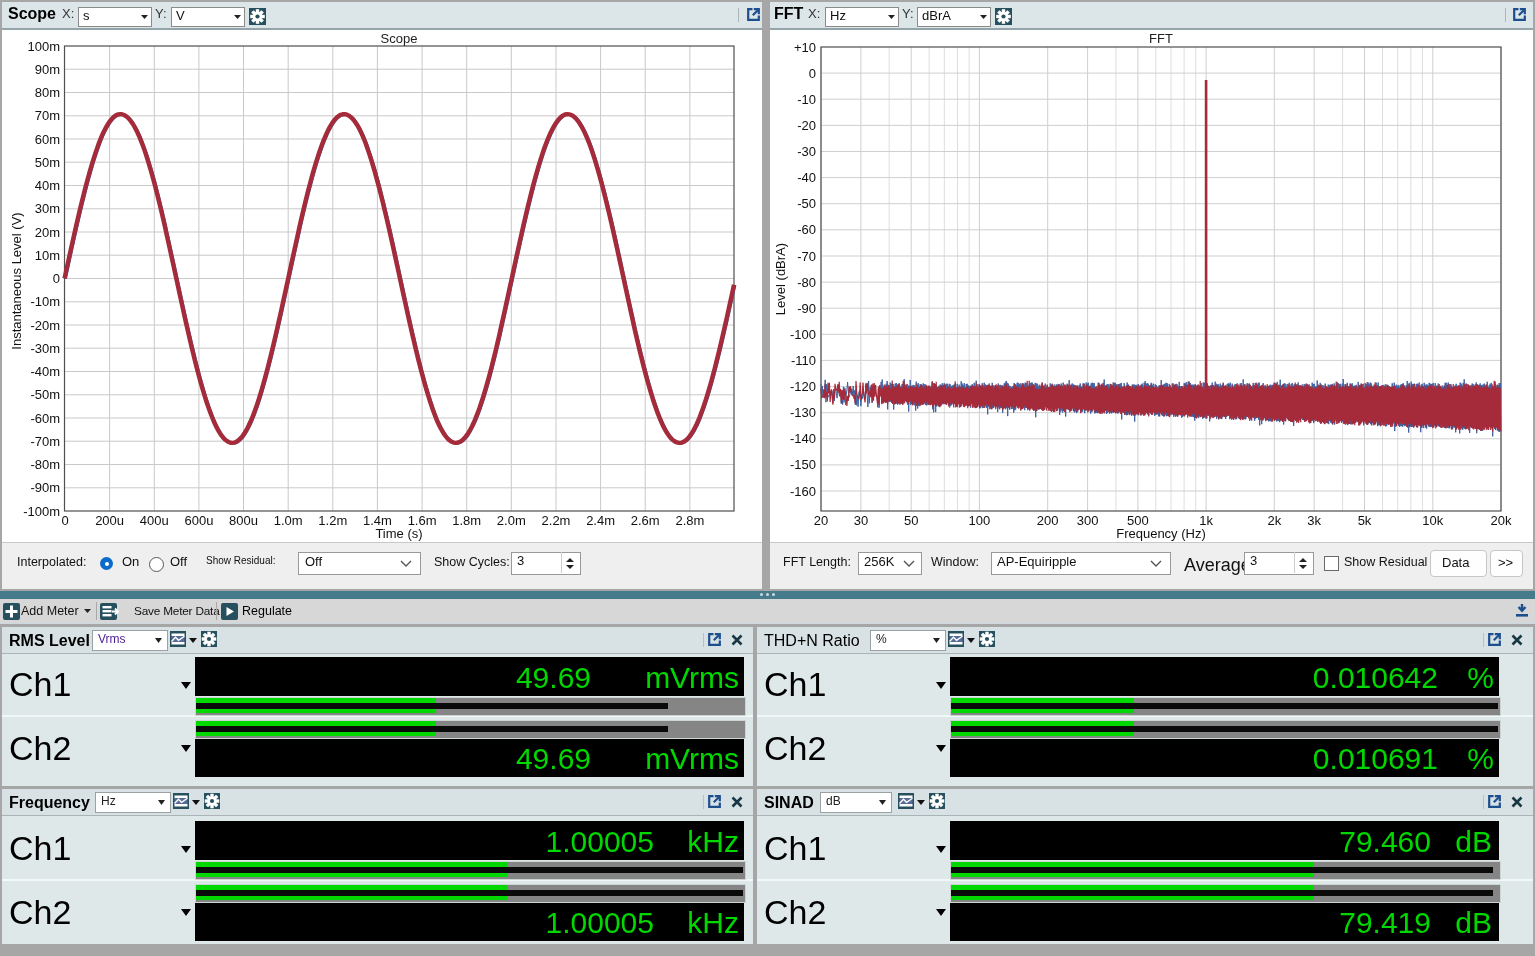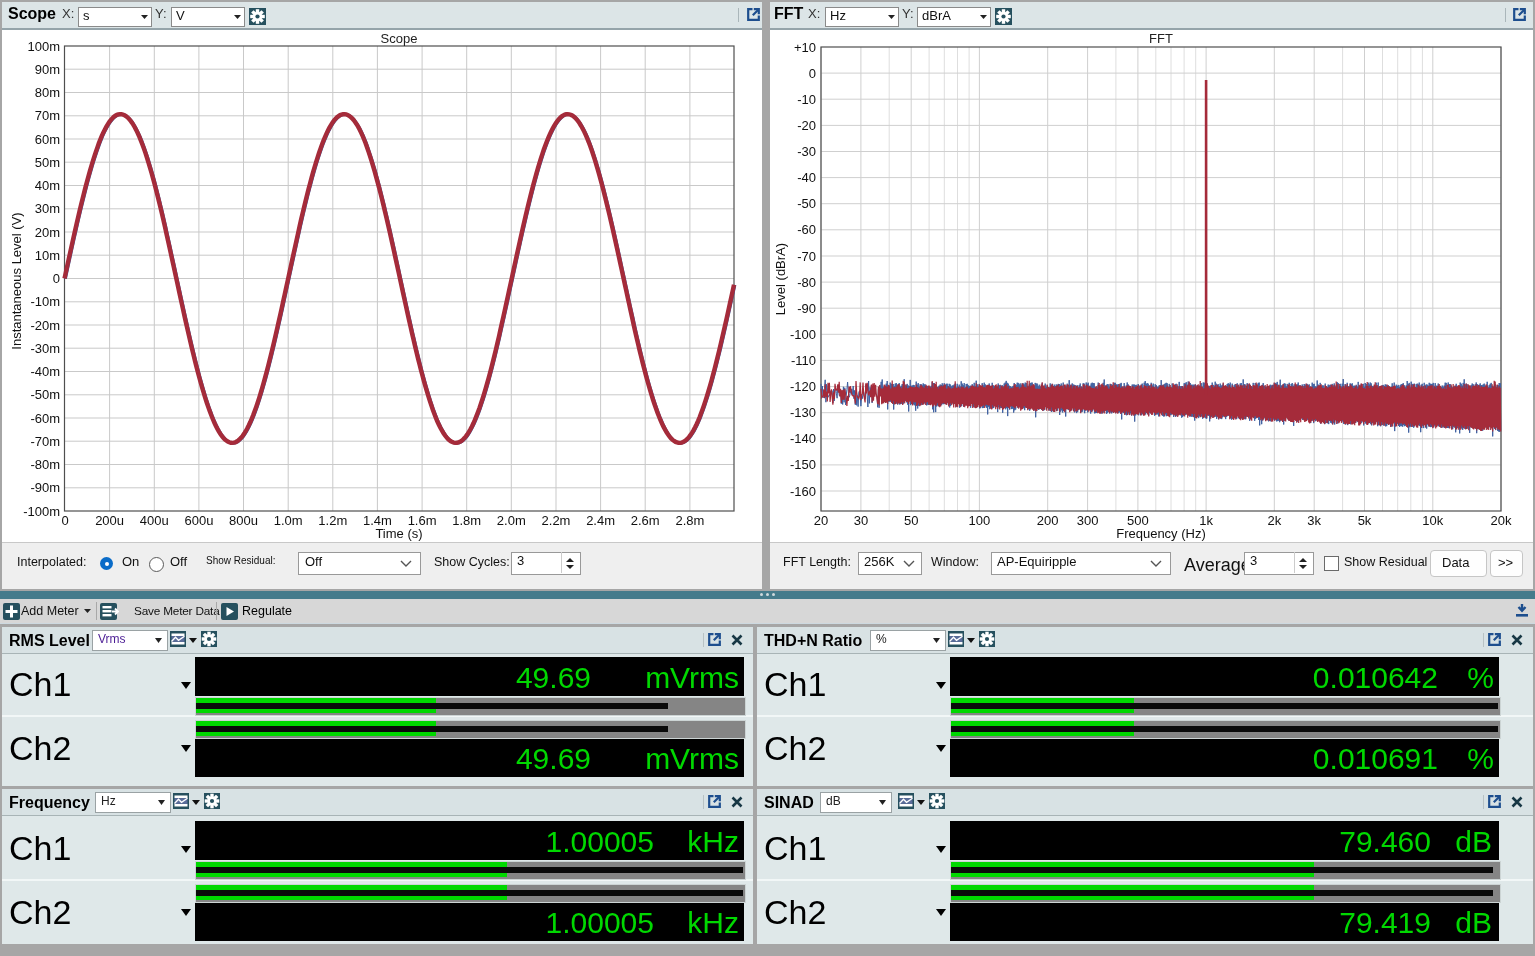--- a/index.html
+++ b/index.html
@@ -297,21 +297,21 @@
       <div style="position:absolute;left:0;top:0;width:240px;height:15px;background:#00d800"></div>
       <div style="position:absolute;left:0;top:4.5px;width:472px;height:6px;background:#0a0a0a"></div>
     </div>
     <div style="position:absolute;left:193px;top:93px;width:549px;height:17px;background:#858585;border:1px solid #ccd4d4">
       <div style="position:absolute;left:0;top:0;width:240px;height:15px;background:#00d800"></div>
       <div style="position:absolute;left:0;top:4.5px;width:472px;height:6px;background:#0a0a0a"></div>
     </div>
   </div>
 <div style="position:absolute;left:757px;top:627px;width:776px;height:159px;background:#dfe8e9;overflow:hidden">
     <div style="position:absolute;left:0;top:0;width:776px;height:26px;background:#d8e2e4;border-bottom:1px solid #a8b4b6"></div>
-    <div class="t" style="left:7px;top:5px;font-size:16px;font-weight:bold;color:#000">THD+N Ratio</div>
+    <div class="t" style="left:7px;top:5px;font-size:16px;font-weight:normal;color:#000">THD+N Ratio</div>
     <div style="position:absolute;left:113px;top:3px;width:74px;height:19px;background:#fff;border:1px solid #9aa2a4"></div>
     <div class="t" style="left:119px;top:6px;font-size:12px;color:#222">%</div>
     <svg style="position:absolute;left:176px;top:11px" width="7" height="5">
       <path d="M0 0 H7 L3.5 5 Z" fill="#222"></path>
     </svg>
     <svg style="position:absolute;left:191px;top:4px" width="16" height="16">
       <rect width="16" height="16" fill="#26505e"></rect>
       <rect x="1.5" y="2.5" width="13" height="2.6" fill="#fff"></rect>
       <rect x="1.5" y="10.9" width="13" height="2.6" fill="#fff"></rect>
       <rect x="1.5" y="5.1" width="13" height="5.8" fill="#5b6d9b"></rect>

